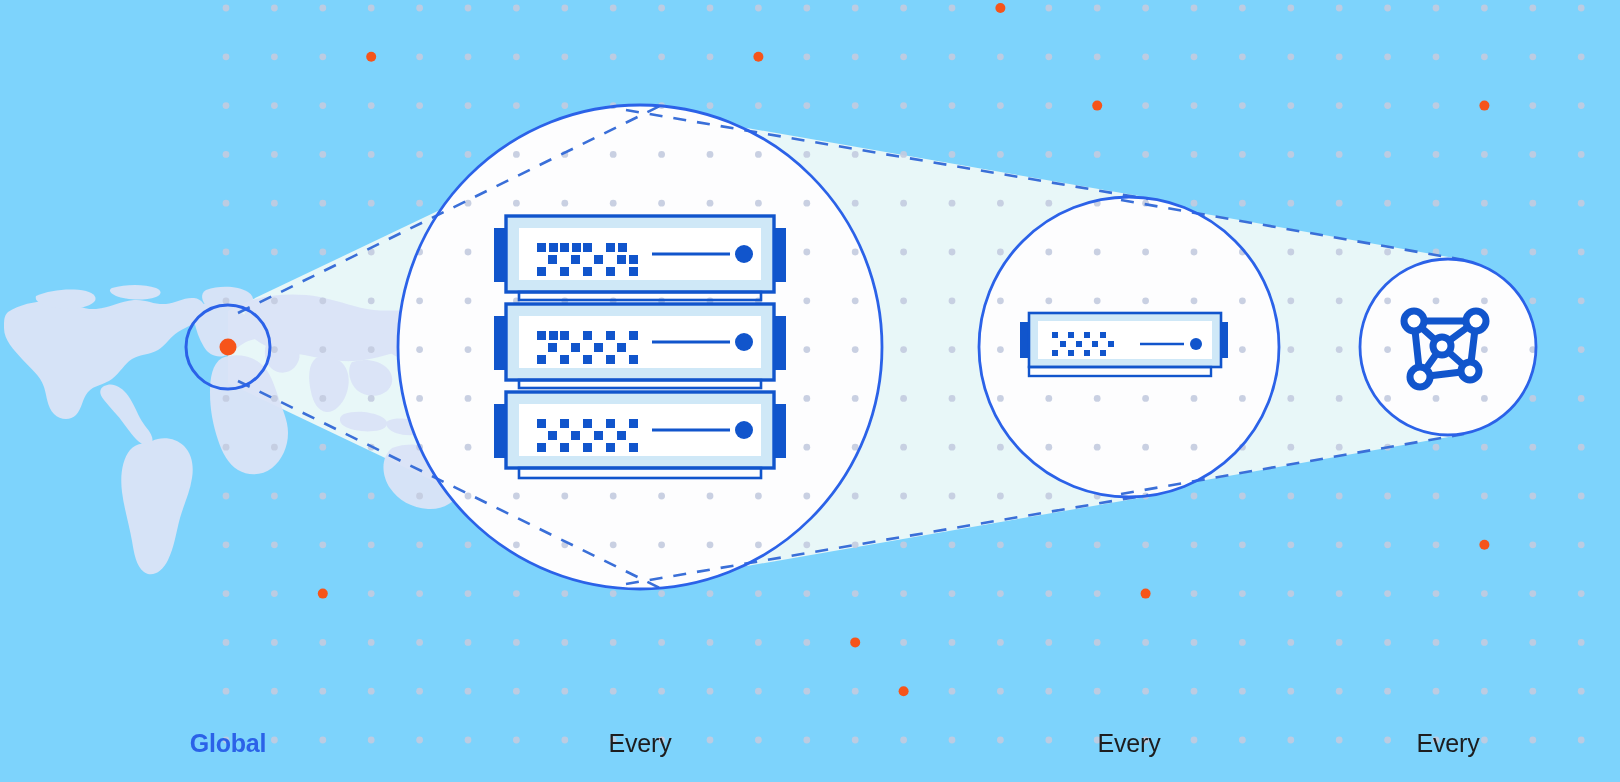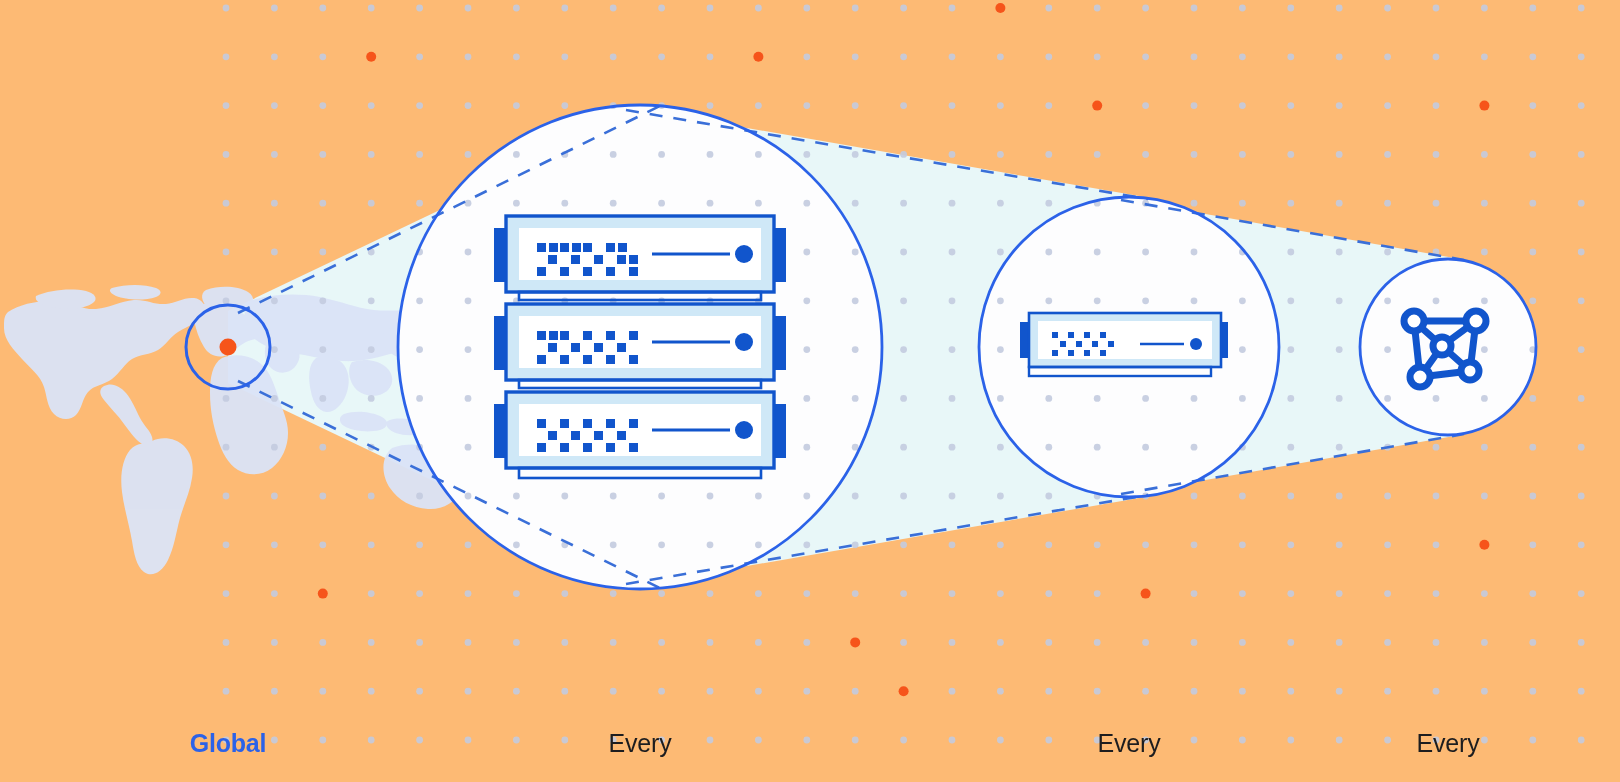--- a/index.html
+++ b/index.html
@@ -8,21 +8,21 @@
     padding: 0;
     background: #ffffff;
   }
   body {
     font-family: "Liberation Sans", sans-serif;
   }
   #stage {
     position: relative;
     width: 1620px;
     height: 782px;
-    background: #fdba74;
+    background: #7dd3fc;
     overflow: hidden;
   }
   #scene {
     position: absolute;
     left: 0;
     top: 0;
     width: 1620px;
     height: 782px;
     display: block;
   }

